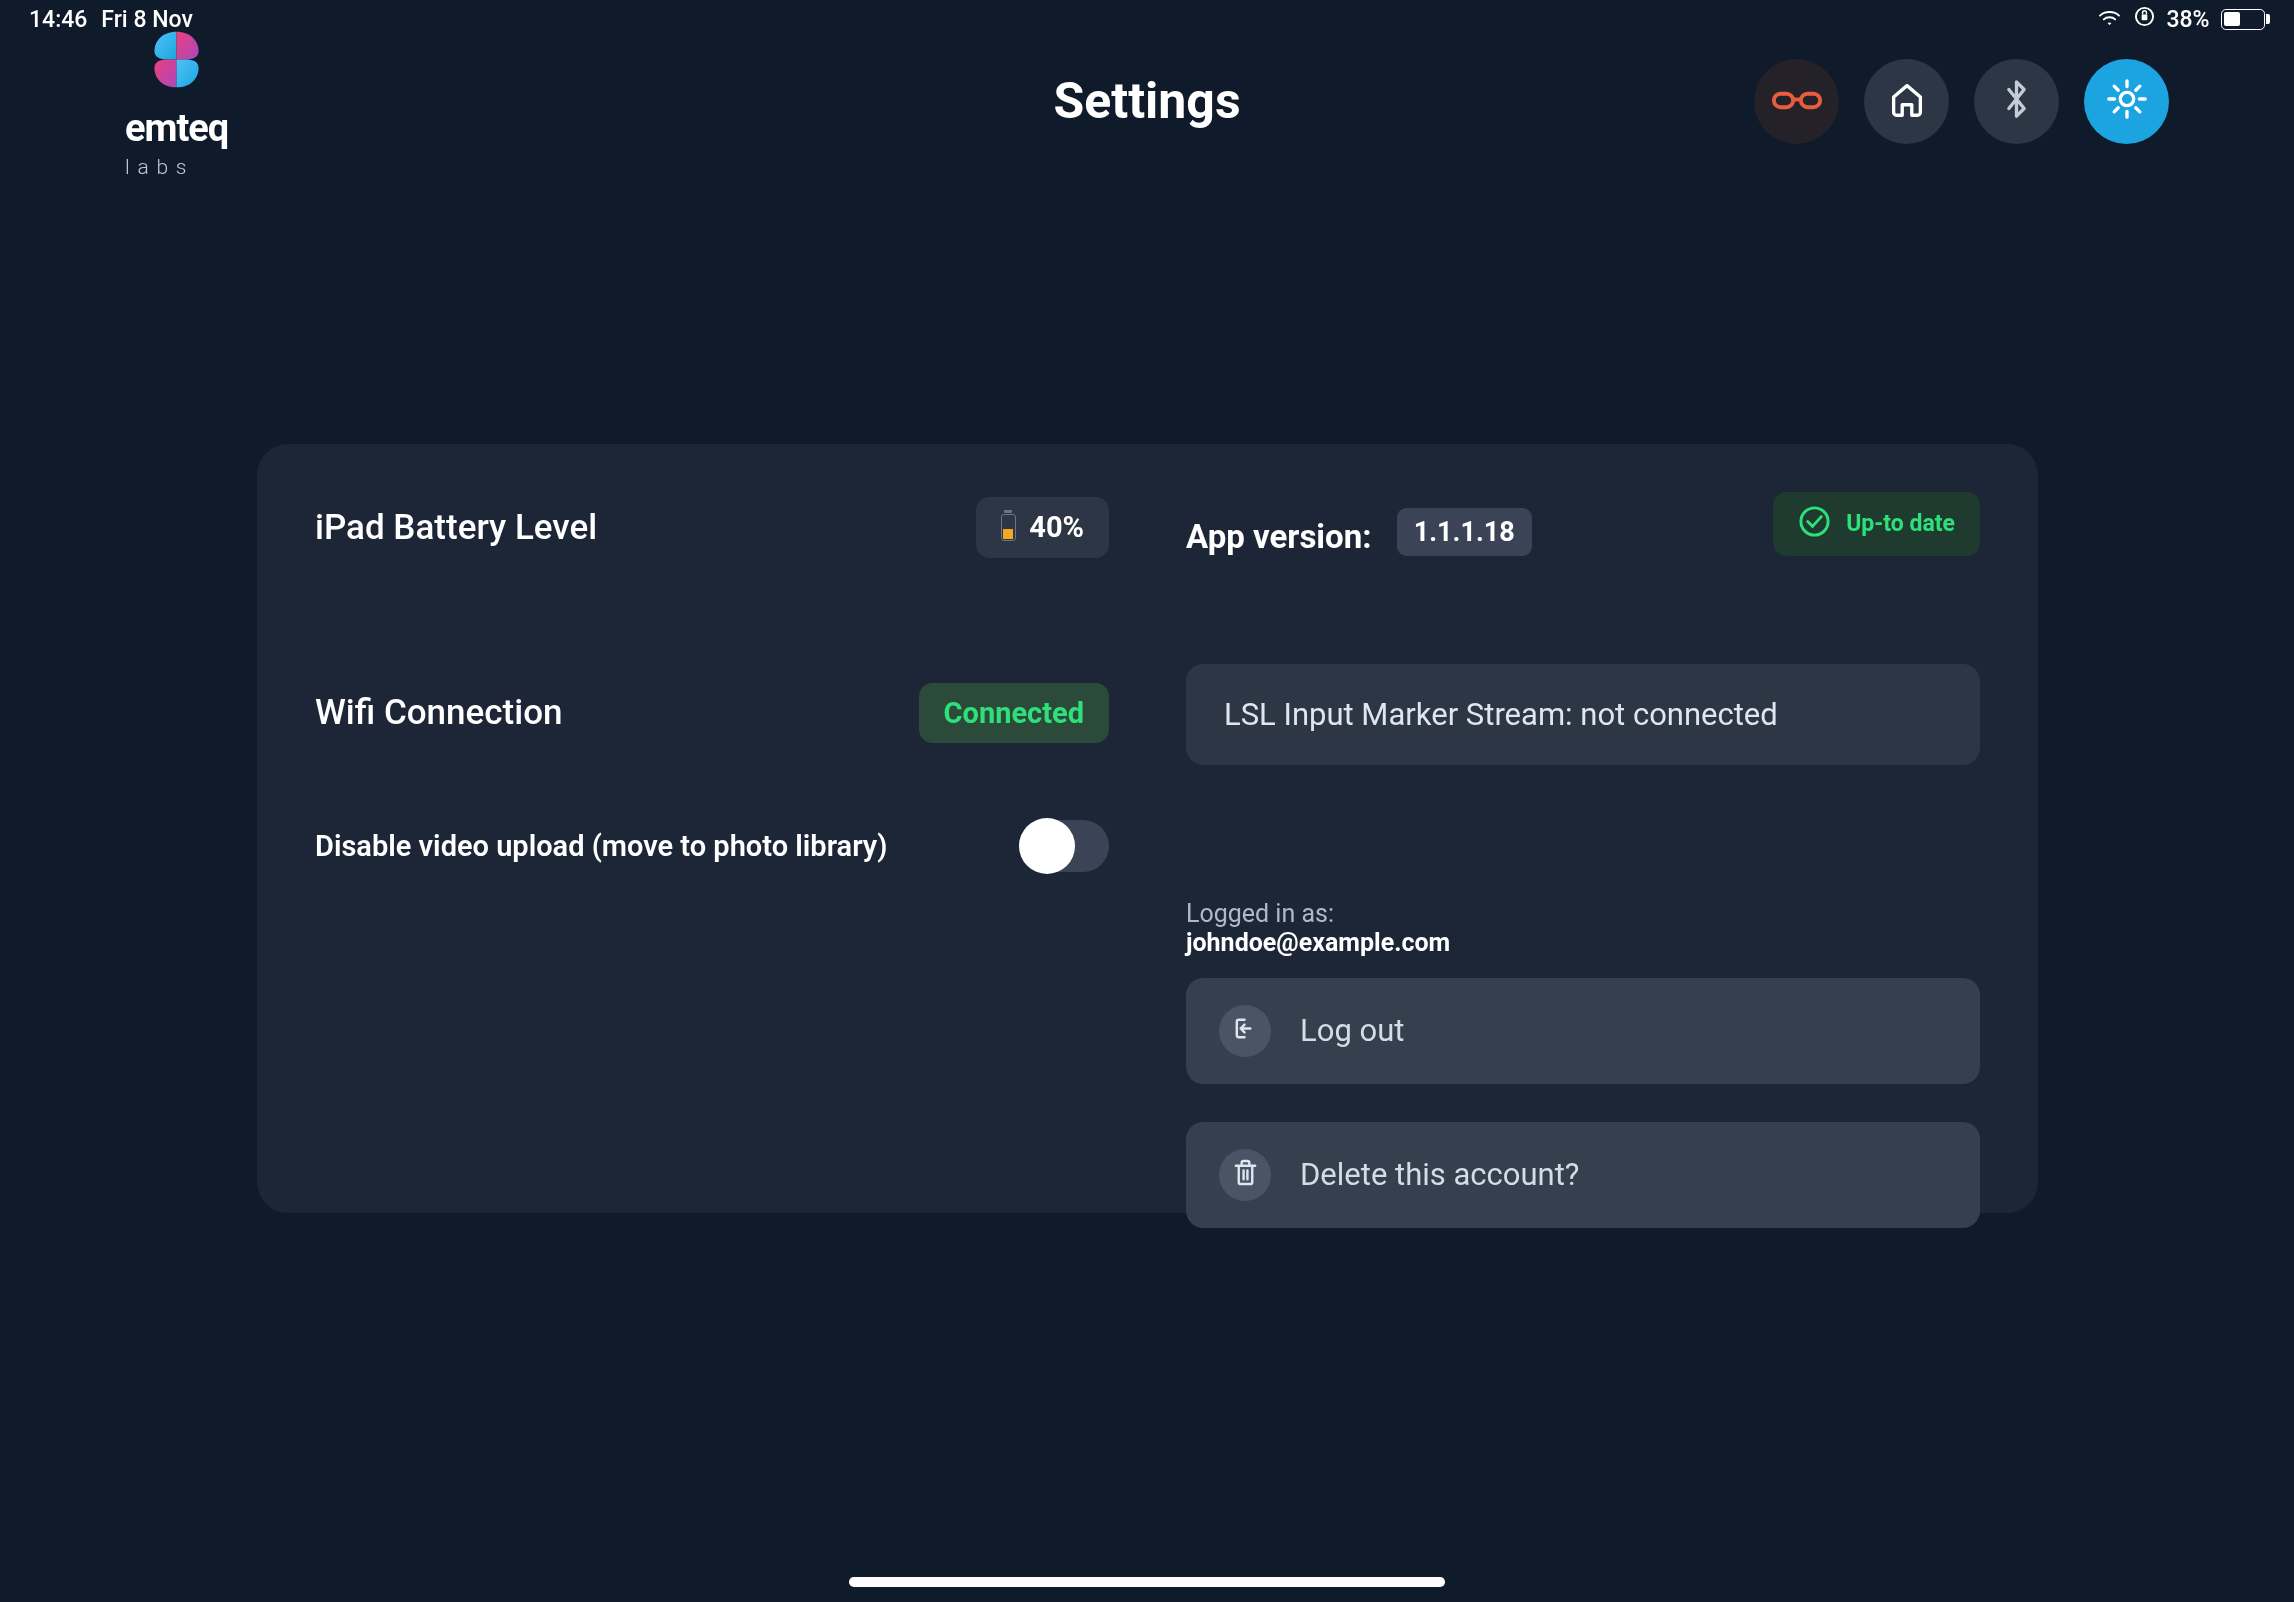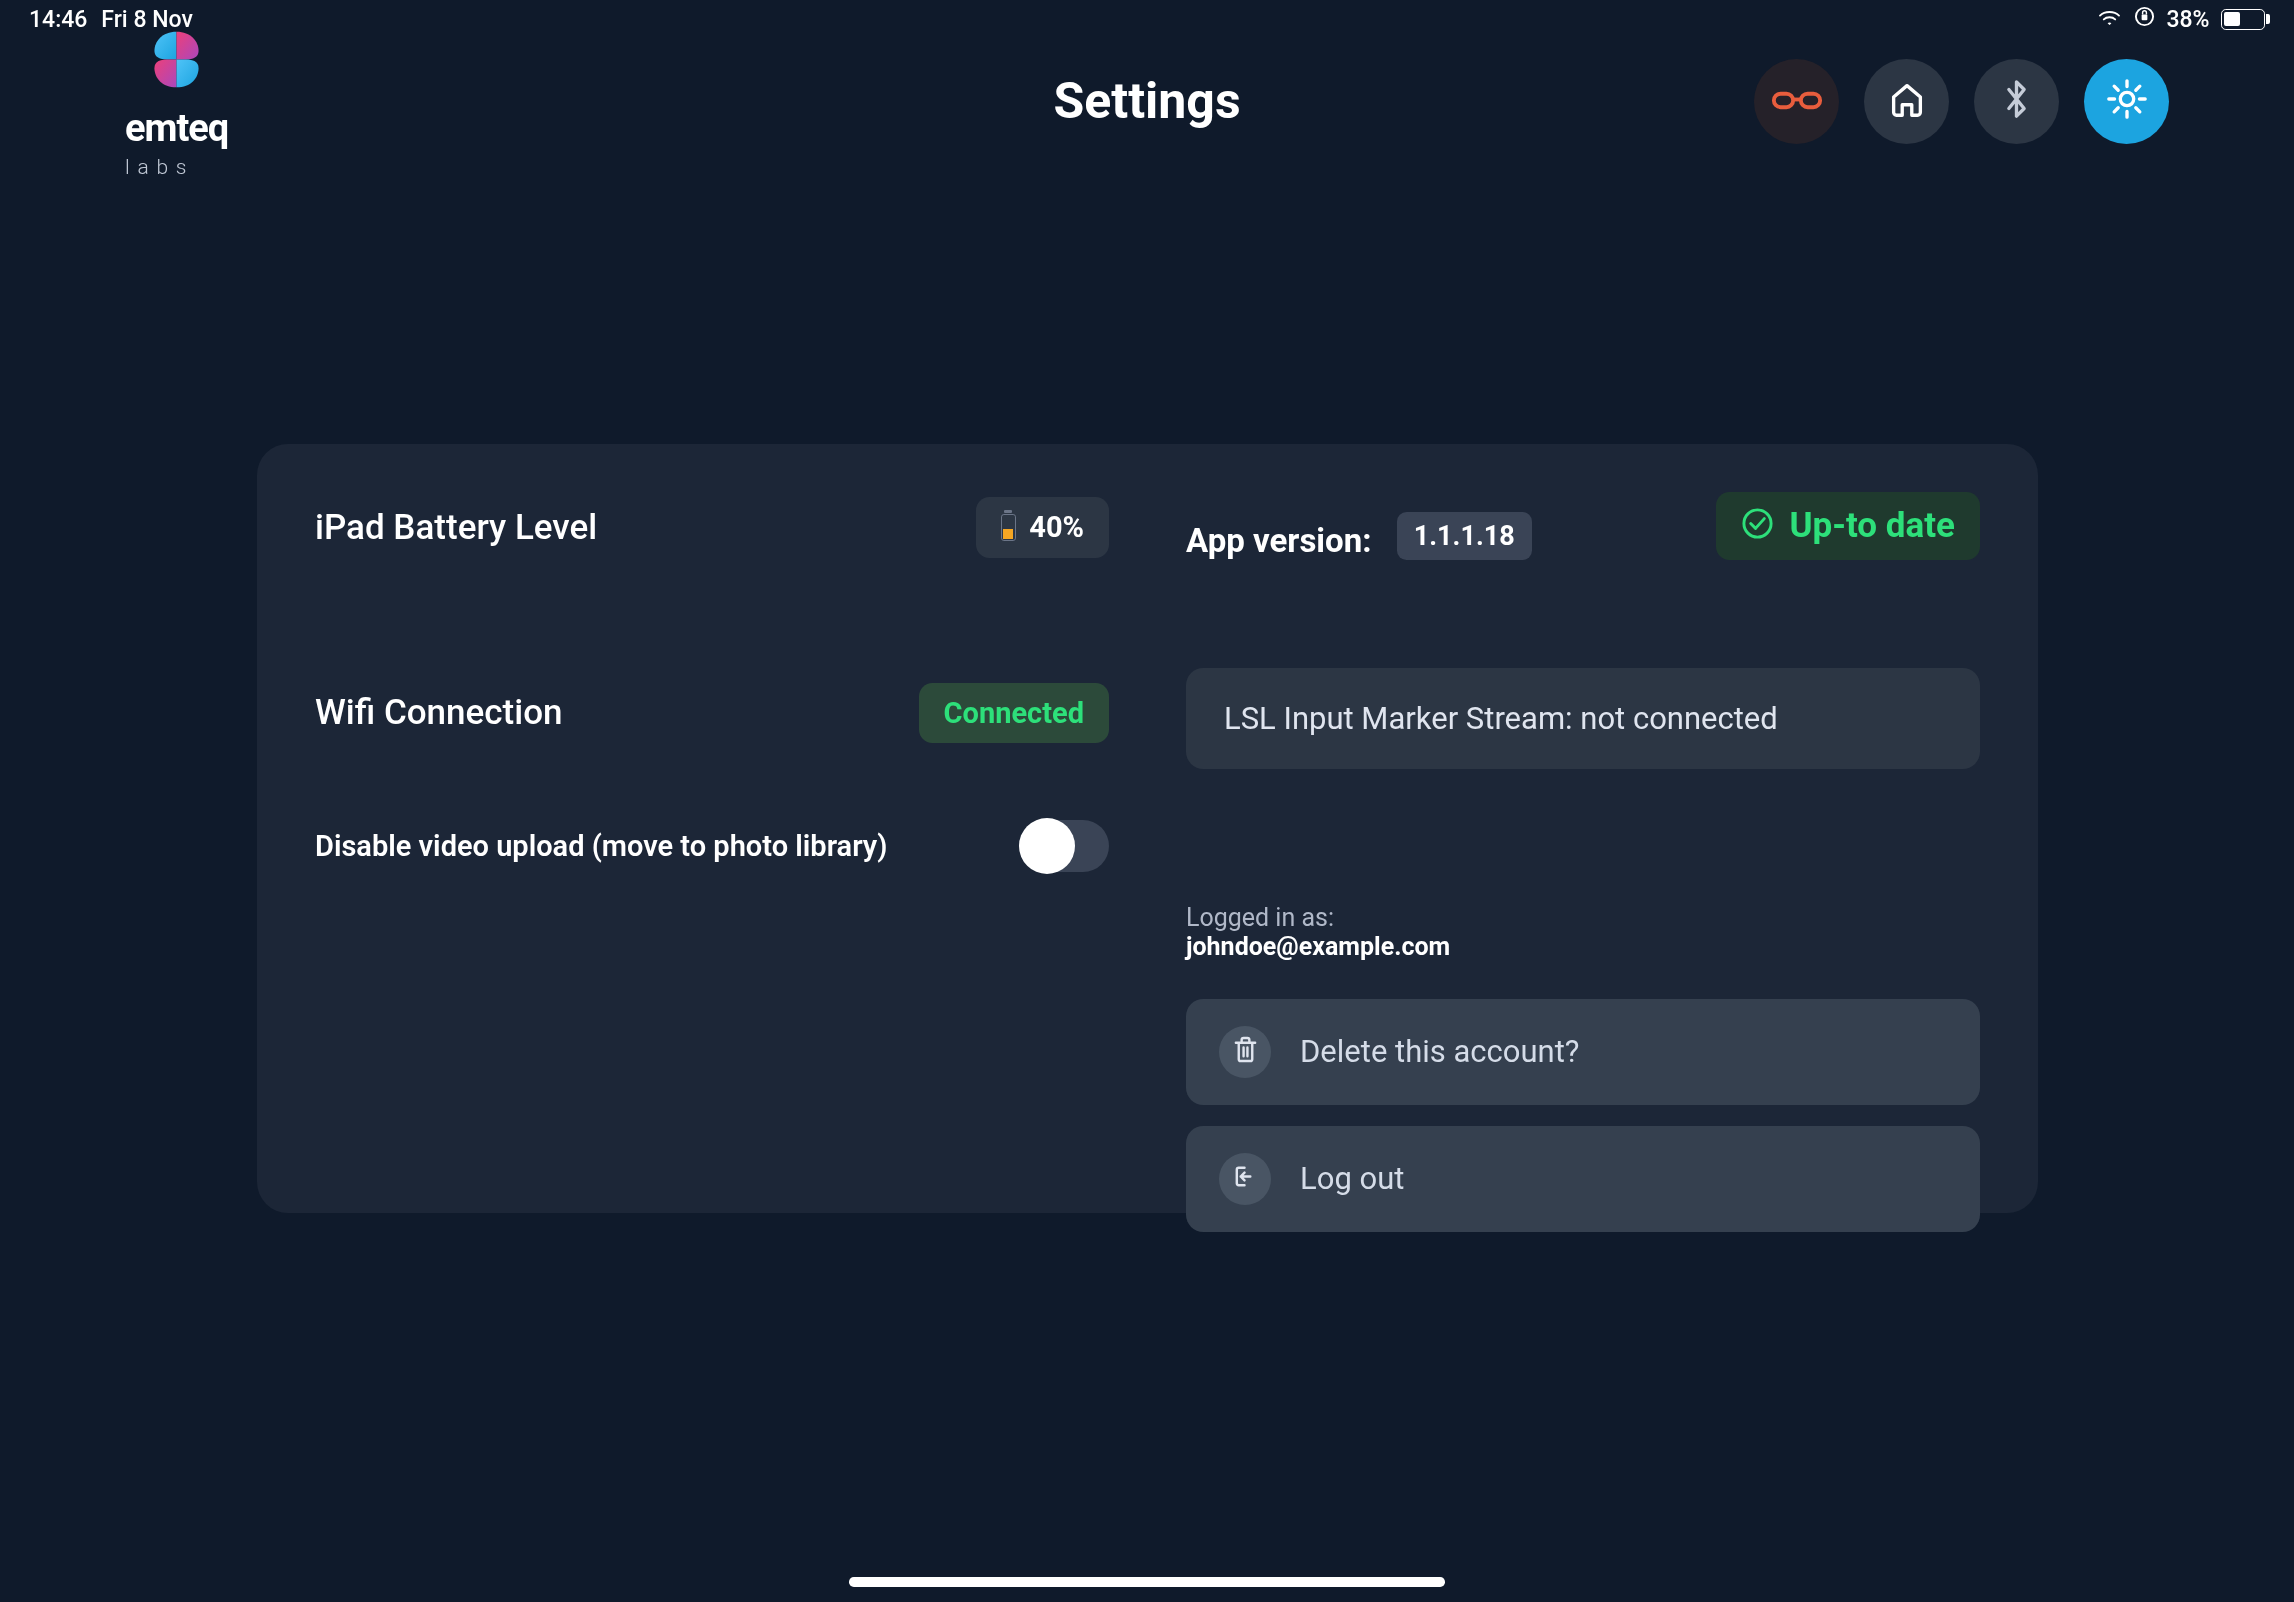--- a/index.html
+++ b/index.html
@@ -298,21 +298,21 @@
       background-color: #1f3a2e;
       border-radius: 13.4px;
       padding: 13.4px 25px;
       display: flex;
       align-items: center;
       gap: 15.4px;
     }
     
     .uptodate-text {
       color: #2de07a;
-      font-size: 35px;
+      font-size: 23px;
       font-weight: 700;
     }
     
     .stream-box {
       background-color: #2c3644;
       border-radius: 17.3px;
       padding: 32px 38px;
       font-size: 31px;
       color: #e0e5ef;
       margin-top: 108px;
@@ -541,40 +541,40 @@
 
     <div class="stream-box">
       <span>LSL Input Marker Stream: not connected</span>
     </div>
 
     <div class="login-info">
       <div class="login-label">Logged in as:</div>
       <div class="login-email">johndoe@example.com</div>
     </div>
 
-    <div class="action-button" style="margin-top:38px">
-      <div class="action-icon-wrapper">
-        <span>
-          <svg width="27" height="29" viewBox="0 0 28 30" fill="none">
-            <path d="M4 8 H24 M10 8 V5 a2 2 0 0 1 2 -2 H16 a2 2 0 0 1 2 2 V8 M7 8 V25 a2 2 0 0 0 2 2 H19 a2 2 0 0 0 2 -2 V8 M12 13 V22 M16 13 V22" stroke="#e0e5ef" stroke-width="2.5" stroke-linecap="round" stroke-linejoin="round"></path>
-          </svg>
-        </span>
-      </div>
-      <span class="action-text">Delete this account?</span>
-    </div>
-
     <div class="action-button">
       <div class="action-icon-wrapper">
         <span>
           <svg width="29" height="29" viewBox="0 0 30 30" fill="none">
             <path d="M14 6 H8 a2 2 0 0 0 -2 2 V22 a2 2 0 0 0 2 2 H14" stroke="#e0e5ef" stroke-width="2.5" stroke-linecap="round"></path>
             <path d="M20 15 H10 M14 11 L10 15 L14 19" stroke="#e0e5ef" stroke-width="2.5" stroke-linecap="round" stroke-linejoin="round"></path>
           </svg>
         </span>
       </div>
       <span class="action-text">Log out</span>
     </div>
 
+    <div class="action-button" style="margin-top:38px">
+      <div class="action-icon-wrapper">
+        <span>
+          <svg width="27" height="29" viewBox="0 0 28 30" fill="none">
+            <path d="M4 8 H24 M10 8 V5 a2 2 0 0 1 2 -2 H16 a2 2 0 0 1 2 2 V8 M7 8 V25 a2 2 0 0 0 2 2 H19 a2 2 0 0 0 2 -2 V8 M12 13 V22 M16 13 V22" stroke="#e0e5ef" stroke-width="2.5" stroke-linecap="round" stroke-linejoin="round"></path>
+          </svg>
+        </span>
+      </div>
+      <span class="action-text">Delete this account?</span>
+    </div>
+
   </div>
 </div>
 
 <div class="home-indicator"></div>
 
 
 </body></html>

